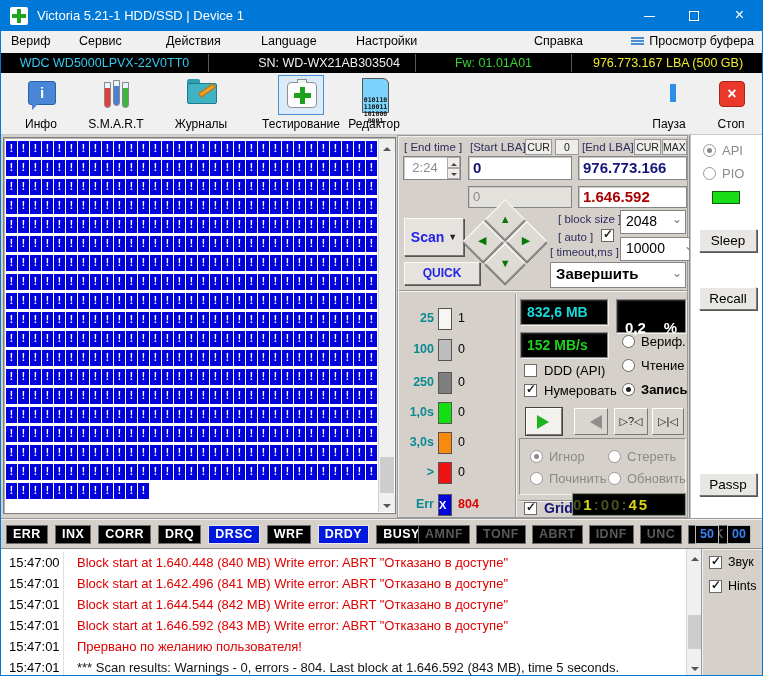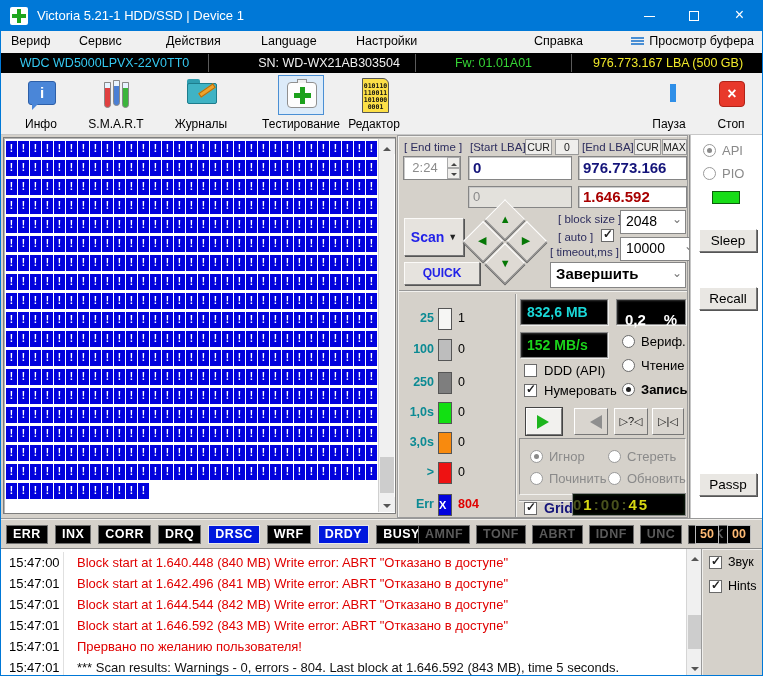--- a/index.html
+++ b/index.html
@@ -56,21 +56,21 @@
   .ic-logs { position:absolute; left:8px; top:7px; width:30px; height:22px; }
   .ic-logs .tab { position:absolute; left:0; top:-4px; width:13px; height:6px; background:#2e9db0; border-radius:2px 2px 0 0; }
   .ic-logs .body { position:absolute; left:0; top:0; width:30px; height:21px; background:#3fb3c4; border:1px solid #1d7c8c; border-radius:2px; }
   .ic-logs .pencil { position:absolute; left:11px; top:5px; width:18px; height:5px; background:#f0a32a; transform:rotate(-35deg); border:1px solid #b06e10; }
   
   .ic-test { position:absolute; left:8px; top:6px; width:30px; height:26px; background:#fdfdfd; border:1px solid #909090; border-radius:4px; }
   .ic-test .hd { position:absolute; left:9px; top:-4px; width:10px; height:4px; border:1px solid #909090; border-bottom:none; background:#f0f0f0; }
   .ic-test .cv { position:absolute; left:12px; top:4px; width:5px; height:17px; background:#1ca11c; }
   .ic-test .ch { position:absolute; left:6px; top:10px; width:17px; height:5px; background:#1ca11c; }
   
-  .ic-edit { position:absolute; left:10px; top:2px; width:27px; height:35px; background:#fde047; border:1px solid #555; border-radius:0 6px 0 0; padding-top:4px; }
+  .ic-edit { position:absolute; left:10px; top:2px; width:27px; height:35px; background:#7dd3fc; border:1px solid #555; border-radius:0 6px 0 0; padding-top:18px; }
   .ic-edit .bl { font-family:"DejaVu Sans Mono", monospace; font-size:6.5px; line-height:7px; color:#111; font-weight:bold; letter-spacing:0; }
   
   .ic-pause { position:absolute; left:15px; top:8px; width:16px; height:18px; }
   .ic-pause i { position:absolute; top:0; width:5px; height:18px; background:#2f8fe8; }
   .ic-pause i.b2 { left:9px; }
   .ic-stop { position:absolute; left:10px; top:5px; width:26px; height:26px; background:#e8392b; border:1px solid #b02318; border-radius:4px; color:#fff; font-weight:bold; font-size:16px; line-height:24px; text-align:center; }
 
   
   .main { position:absolute; top:134px; left:0; right:0; height:383px; background:#d5d1ca; }
 
@@ -119,21 +119,21 @@
   .radio { position:absolute; width:13px; height:13px; border-radius:50%; background:#fff; border:1px solid #6a6a6a; }
   .radio .dot { position:absolute; left:3px; top:3px; width:5px; height:5px; border-radius:50%; background:#222; }
   .rlabel { position:absolute; font-size:13px; color:#000; }
   .bold { font-weight:bold; }
   .counter-label { position:absolute; width:36px; text-align:right; color:#0b8a93; font-size:12.5px; font-weight:bold; }
   .counter-box { position:absolute; left:40px; width:14px; height:22px; border:1px solid #555; }
   .counter-count { position:absolute; left:60px; font-size:12.5px; color:#000; }
   .err-x { color:#fff; font-weight:bold; font-size:11px; text-align:center; line-height:20px; }
   .lcd { position:absolute; background:#000; border:1px solid #8a8a8a; box-shadow:inset 1px 1px 2px #333, 1px 1px 0 #f0efec; font-weight:bold; font-size:14px; line-height:24px; padding-left:6px; }
   .lcd-mb { left:122px; top:163px; width:88px; height:26px; color:#1ad8d8; }
-  .lcd-pct { left:218px; top:163px; width:70px; height:26px; color:#fff; display:flex; justify-content:space-between; padding:8px 8px; font-size:15px; }
+  .lcd-pct { left:218px; top:163px; width:70px; height:26px; color:#fff; display:flex; justify-content:space-between; padding:16px 8px; font-size:15px; }
   .lcd-spd { left:122px; top:196px; width:88px; height:26px; color:#1bd41b; }
   .player-btn { position:absolute; top:272px; height:27px; background:#d9d5cf; border:1px solid; border-color:#fff #777 #777 #fff; text-align:center; font-size:11px; line-height:25px; color:#111; }
   .pb1 { left:128px; width:36px; background:#f2f1ee; box-shadow:0 0 0 1px #444; }
   .pb1 .tri { position:absolute; left:10px; top:6px; width:0; height:0; border:7px solid transparent; border-left:12px solid #1db51d; }
   .pb2 { left:176px; width:34px; } .pb2 .tri { position:absolute; left:8px; top:6px; width:0; height:0; border:7px solid transparent; border-right:12px solid #8e8e8e; }
   .pb3 { left:216px; width:34px; } .pb4 { left:254px; width:32px; }
   .remap { position:absolute; left:121px; top:302px; width:167px; height:57px; border:1px solid; border-color:#8e8e8e #f2f1ee #f2f1ee #8e8e8e; }
   .dis { border-color:#9a9a9a; } .dis .dot { background:#8a8a8a; }
   .dlabel { color:#8a8a8a; }
   .sep2 { position:absolute; left:121px; top:364px; width:167px; height:2px; border-top:1px solid #989898; border-bottom:1px solid #f2f1ee; }
@@ -147,21 +147,21 @@
   .led-rect { position:absolute; left:22px; top:56px; width:28px; height:13px; background:#17dd17; border:1px solid #0c5c0c; }
 
   
   .statusbar { position:absolute; top:517px; left:0; right:0; height:30px; background:#d5d1ca; border-top:1px solid #989898; box-shadow:inset 0 1px 0 #f2f1ee; }
   .lights { position:absolute; top:6px; display:flex; gap:7px; }
   .lights-left { left:5px; }
   .lights-right { left:417px; gap:6px; }
   .light { height:19px; line-height:17px; padding:0 6px; background:#000; color:#fff; border:1px solid #6e6e6e; font-size:12.5px; font-weight:bold; letter-spacing:0.5px; }
   .light.hl { background:#0018dd; border-color:#e8e8e8; }
   .light.dim2 { color:#5a5a5a; }
-  .reg { position:absolute; top:6px; width:24px; height:19px; line-height:17px; background:#000; color:#fdba74; border:1px solid #bbb; font-size:12.5px; font-weight:bold; text-align:center; }
+  .reg { position:absolute; top:6px; width:24px; height:19px; line-height:17px; background:#000; color:#3b82f6; border:1px solid #bbb; font-size:12.5px; font-weight:bold; text-align:center; }
   .reg-50 { left:694px; } .reg-00 { left:726px; }
 
   
   .logarea { position:absolute; top:547px; left:0; right:0; height:127px; background:#fff; border-top:1px solid #8a8a8a; }
   .log-row { position:absolute; left:0; width:680px; height:21px; font-size:13px; line-height:21px; }
   .log-time { position:absolute; left:8px; color:#000; }
   .log-div { position:absolute; left:62px; top:0; bottom:0; width:1px; background:#e0e0e0; }
   .log-text { position:absolute; left:76px; white-space:nowrap; color:#111; }
   .log-row.err .log-text { color:#e00000; }
   .log-scroll { position:absolute; left:685px; top:0; width:15px; height:126px; background:#f0f0f0; border-left:1px solid #d5d5d5; }

